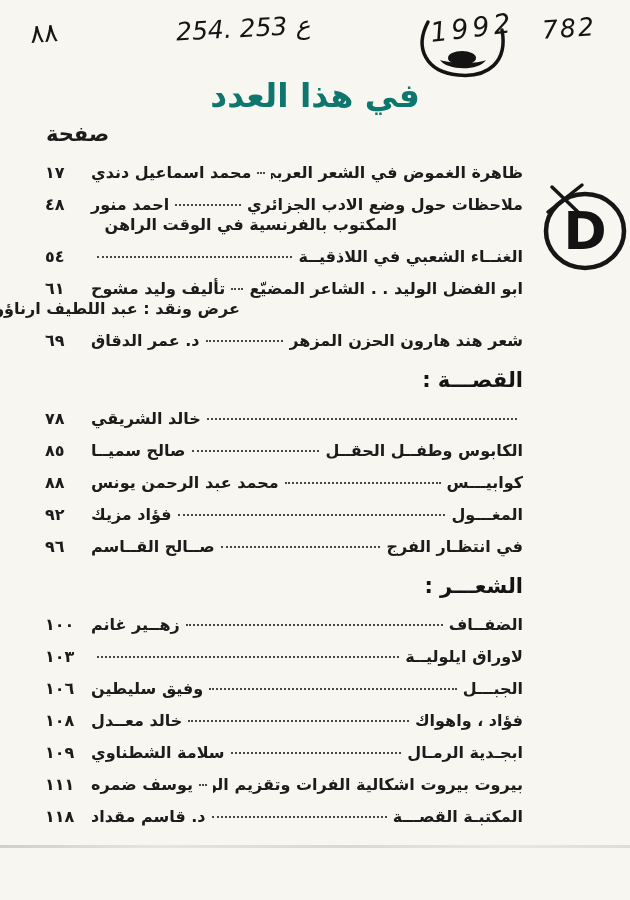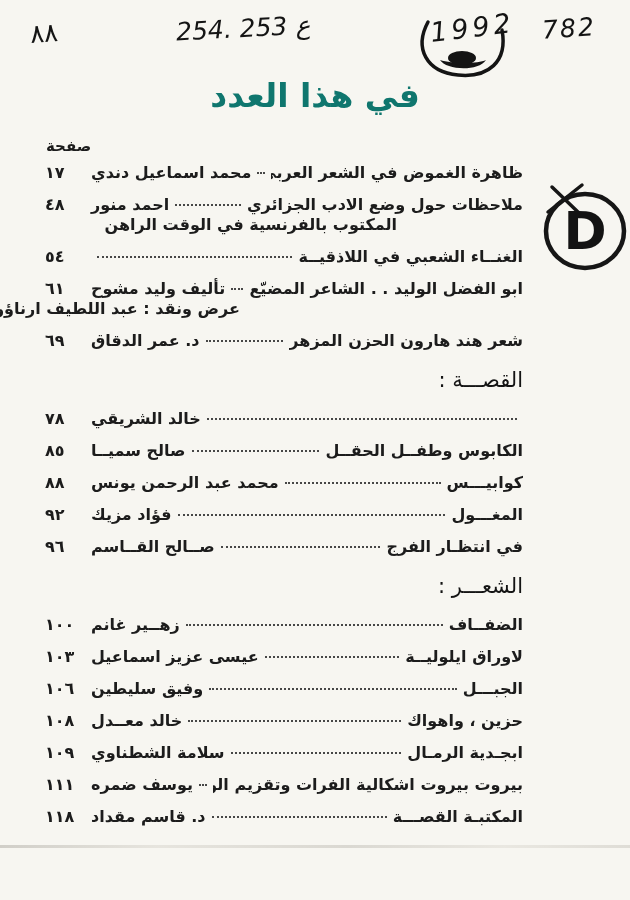--- a/index.html
+++ b/index.html
@@ -17,36 +17,36 @@
   .year-circle{position:absolute;left:412px;top:8px;z-index:1;}
   
   .stamp{position:absolute;left:536px;top:180px;z-index:3;}
   
   .main-title{
     position:absolute;top:76px;left:0;right:0;margin:0;
     text-align:center;font-size:33px;font-weight:bold;color:#0f766e;
     letter-spacing:1px;direction:rtl;
   }
   
-  .page-label{position:absolute;left:46px;top:137px;font-size:15px;font-weight:bold;}
+  .page-label{position:absolute;left:46px;top:122px;font-size:21px;font-weight:bold;}
   
   .content{
     position:absolute;left:45px;top:163px;width:478px;
     direction:rtl;font-weight:bold;
   }
   .row{display:flex;align-items:baseline;font-size:16px;line-height:20px;margin-bottom:12px;white-space:nowrap;}
   .row.has-sub{margin-bottom:0;}
   .t{flex:0 1 auto;overflow:hidden;}
   .leader{flex:1 1 0;min-width:8px;margin:0 6px;border-bottom:2px dotted #474747;transform:translateY(-4px);}
   .a{flex:0 0 auto;}
   .p{flex:0 0 auto;width:46px;text-align:left;}
   .sub{font-size:16px;line-height:20px;margin-bottom:12px;white-space:nowrap;}
   .sub-1{margin-right:126px;}
   .sub-2{margin-right:283px;}
-  .section-heading{font-size:21px;line-height:26px;margin:16px 0;font-weight:normal;color:#141414;}
+  .section-heading{font-size:21px;line-height:26px;margin:16px 0;font-weight:bold;color:#141414;}
   
   .scan-line{
     position:absolute;left:0;right:0;top:845px;height:3px;opacity:.5;
     background:linear-gradient(90deg,#aaa79f 0%,#d6d3cb 25%,#bdbab2 55%,#dcd9d1 80%,#c6c3bb 100%);
   }
 </style>
 </head>
 <body>
 
 <div class="page">
@@ -151,33 +151,32 @@
     <div class="row">
       <span class="t">الضفــاف</span>
       <span class="leader"></span>
       <span class="a">زهــير غانم</span>
       <span class="p">١٠٠</span>
     </div>
 
     <div class="row">
       <span class="t">لاوراق ايلوليــة</span>
       <span class="leader"></span>
-      <span class="a">عيسى عزيز اسماعيل</span>
       <span class="p">١٠٣</span>
     </div>
 
     <div class="row">
       <span class="t">الجبـــل</span>
       <span class="leader"></span>
       <span class="a">وفيق سليطين</span>
       <span class="p">١٠٦</span>
     </div>
 
     <div class="row">
-      <span class="t">حزين ، واهواك</span>
+      <span class="t">فؤاد ، واهواك</span>
       <span class="leader"></span>
       <span class="a">خالد معــدل</span>
       <span class="p">١٠٨</span>
     </div>
 
     <div class="row">
       <span class="t">ابجـدية الرمـال</span>
       <span class="leader"></span>
       <span class="a">سلامة الشطناوي</span>
       <span class="p">١٠٩</span>

